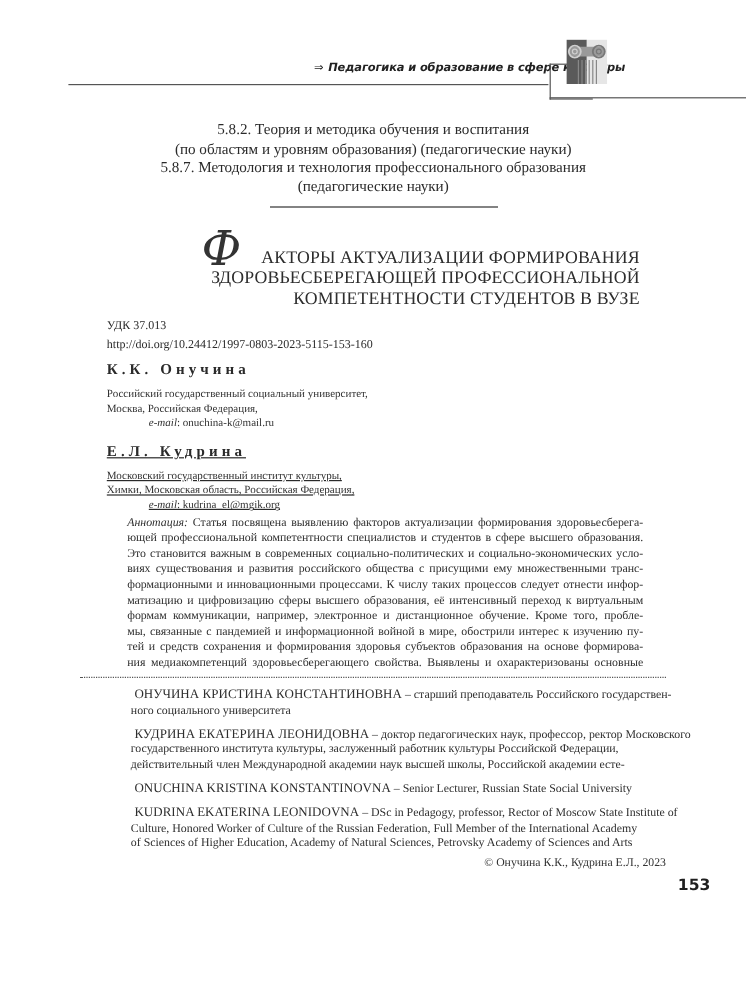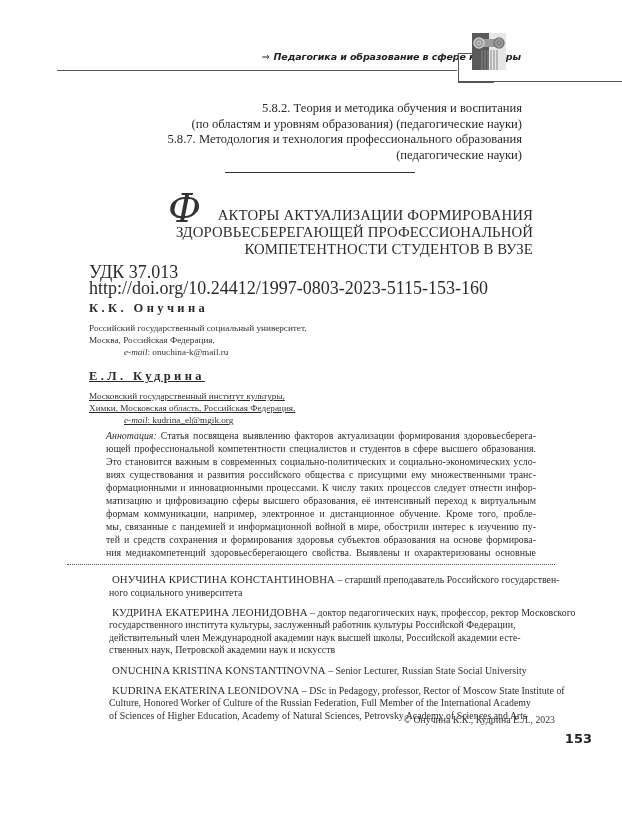--- a/index.html
+++ b/index.html
@@ -11,32 +11,32 @@
   .running-head { left: 0; top: 51px; width: 521px; text-align: right;
     font-family: "DejaVu Sans", "Liberation Sans", sans-serif; font-weight: bold; font-style: italic;
     font-size: 9.5px; color: #222; letter-spacing: -0.1px; }
   .running-head .arrow { font-style: normal; font-weight: normal; margin-right: 4px; }
   .head-rule { left: 57px; top: 70px; width: 400px; height: 1px; background: #555; }
   .logo-frame-1 { left: 458px; top: 53px; width: 35px; height: 28px; border-left: 1px solid #555; border-top: 1px solid #555; border-bottom: 1px solid #555; }
   .logo-line-right { left: 458px; top: 81px; width: 164px; height: 1px; background: #555; }
   .logo-img { left: 472px; top: 33px; width: 34px; height: 37px; }
 
   
-  .specs { left: 100px; top: 101px; width: 422px; text-align: right; font-size: 12.6px; line-height: 15.5px; color: #2a2a2a; }
+  .specs { left: 100px; top: 101px; width: 422px; text-align: center; font-size: 12.6px; line-height: 15.5px; color: #2a2a2a; }
   .spec-rule { left: 225px; top: 172px; width: 190px; height: 1px; background: #333; }
 
   
   .title-wrap { left: 150px; top: 188px; width: 383px; text-align: right; }
   .title-drop { position: absolute; left: 18px; top: 0px; font-family: "DejaVu Serif", serif; font-style: italic;
     font-size: 40px; line-height: 40px; color: #333; }
   .title-line { font-size: 14.8px; line-height: 17px; color: #2d2d2d; letter-spacing: 0.1px; white-space: nowrap; }
   .title-line.first { margin-top: 19px; }
 
   
-  .udk { left: 89px; top: 264px; font-size: 18px; line-height: 16px; color: #2a2a2a; }
+  .udk { left: 89px; top: 264px; font-size: 10px; line-height: 16px; color: #2a2a2a; }
 
   .author-name { font-weight: bold; font-size: 12.5px; letter-spacing: 3.4px; color: #2a2a2a; }
   .author-aff { font-size: 9.2px; line-height: 12.2px; color: #333; }
   .author-aff i { font-style: italic; margin-left: 35px; }
   .a1 { left: 89px; top: 301px; }
   .a2 { left: 89px; top: 369px; text-decoration: underline; }
 
   .abstract { left: 106px; top: 429px; width: 430px; font-size: 9.9px; line-height: 13.05px; color: #2e2e2e; text-align: justify; }
   .abstract .al { display: block; text-align: justify; text-align-last: justify; white-space: nowrap; }
   .abstract .lbl { font-style: italic; }
@@ -136,21 +136,20 @@
 
 <div class="abs bios">
   <div class="bio">
     <span class="line"><span class="caps">ОНУЧИНА КРИСТИНА КОНСТАНТИНОВНА</span><span> – старший преподаватель Российского государствен-</span></span>
     <span class="line indent">ного социального университета</span>
   </div>
   <div class="bio">
     <span class="line"><span class="caps">КУДРИНА ЕКАТЕРИНА ЛЕОНИДОВНА</span><span> – доктор педагогических наук, профессор, ректор Московского</span></span>
     <span class="line indent">государственного института культуры, заслуженный работник культуры Российской Федерации,</span>
     <span class="line indent">действительный член Международной академии наук высшей школы, Российской академии есте-</span>
-    <span class="line indent">ственных наук, Петровской академии наук и искусств</span>
   </div>
   <div class="bio">
     <span class="line"><span class="caps">ONUCHINA KRISTINA KONSTANTINOVNA</span><span> – Senior Lecturer, Russian State Social University</span></span>
   </div>
   <div class="bio">
     <span class="line"><span class="caps">KUDRINA EKATERINA LEONIDOVNA</span><span> – DSc in Pedagogy, professor, Rector of Moscow State Institute of</span></span>
     <span class="line indent">Culture, Honored Worker of Culture of the Russian Federation, Full Member of the International Academy</span>
     <span class="line indent">of Sciences of Higher Education, Academy of Natural Sciences, Petrovsky Academy of Sciences and Arts</span>
   </div>
 </div>

